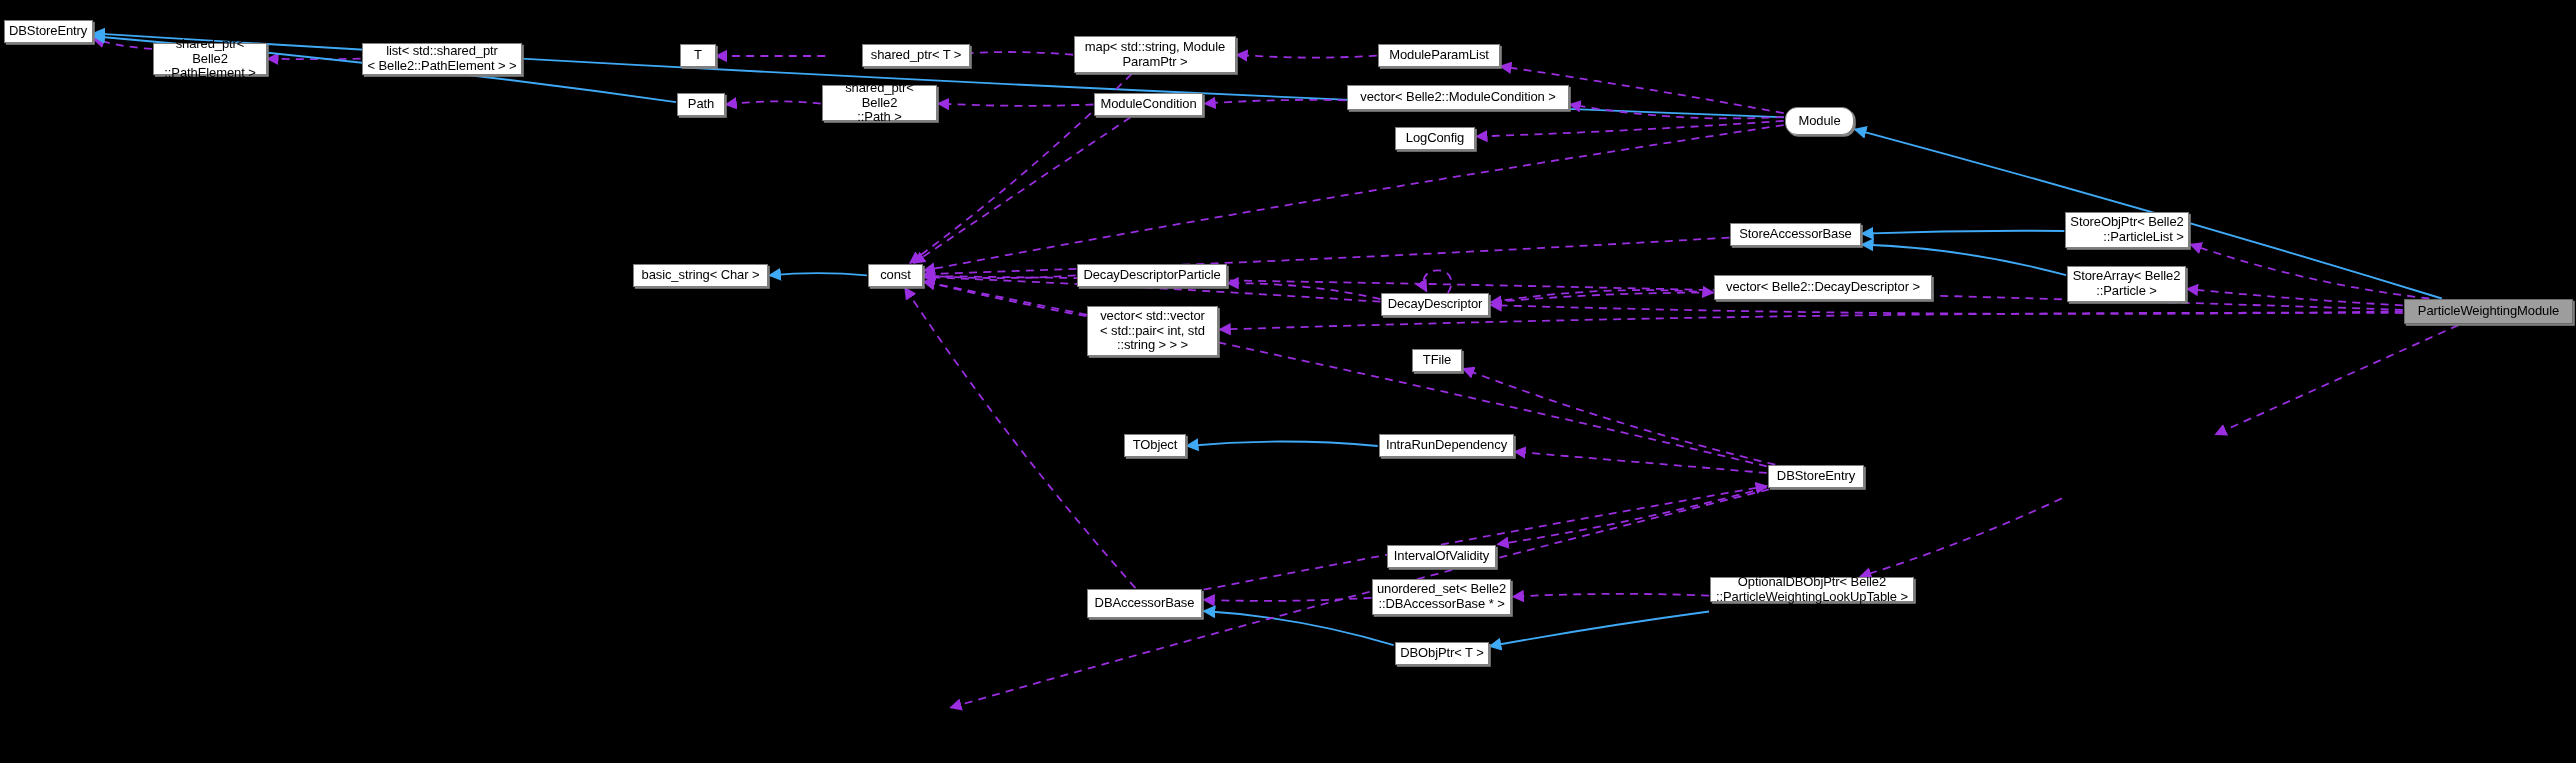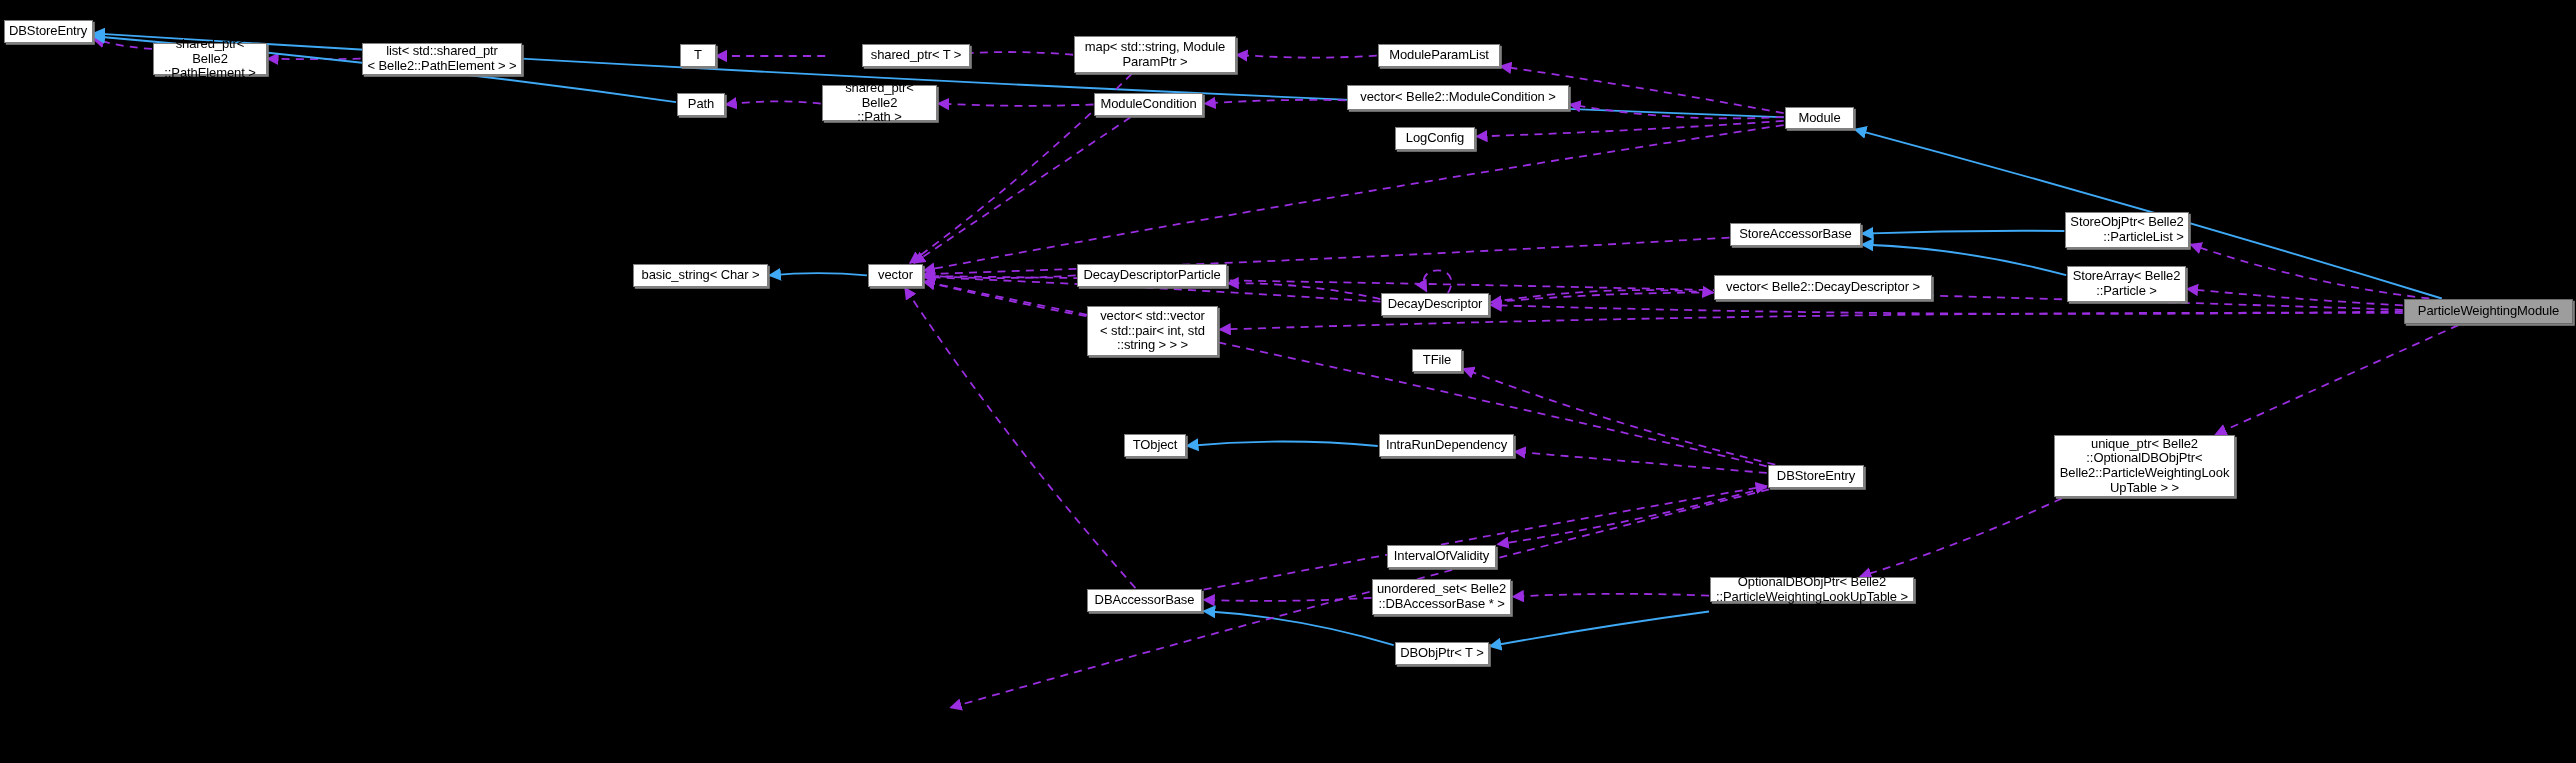--- a/index.html
+++ b/index.html
@@ -107,44 +107,40 @@
     <div class="node" style="left: 862px; top: 44px; width: 108px; height: 23px;">shared_ptr&lt; T &gt;</div>
     <div class="node" style="left: 1074px; top: 36px; width: 162px; height: 37px;">map&lt; std::string, Module
 ParamPtr &gt;</div>
     <div class="node" style="left: 1378px; top: 44px; width: 122px; height: 23px;">ModuleParamList</div>
     <div class="node" style="left: 677px; top: 93px; width: 48px; height: 23px;">Path</div>
     <div class="node" style="left: 822px; top: 85px; width: 115px; height: 36px;">shared_ptr&lt; Belle2
 ::Path &gt;</div>
     <div class="node" style="left: 1094px; top: 93px; width: 109px; height: 23px;">ModuleCondition</div>
     <div class="node" style="left: 1347px; top: 85px; width: 222px; height: 25px;">vector&lt; Belle2::ModuleCondition &gt;</div>
     <div class="node" style="left: 1395px; top: 127px; width: 80px; height: 23px;">LogConfig</div>
-    <div class="node" style="left: 1785px; top: 107px; width: 69px; height: 22px;">Module</div>
+    <div class="node" style="left: 1785px; top: 107px; width: 69px; height: 28px; border-radius: 12px;">Module</div>
     <div class="node" style="left: 1730px; top: 223px; width: 131px; height: 23px;">StoreAccessorBase</div>
     <div class="node" style="left: 2065px; top: 212px; width: 124px; height: 36px; text-align: right;">StoreObjPtr&lt; Belle2
 ::ParticleList &gt;</div>
     <div class="node" style="left: 2067px; top: 266px; width: 119px; height: 36px;">StoreArray&lt; Belle2
 ::Particle &gt;</div>
     <div class="node" style="left: 633px; top: 264px; width: 135px; height: 23px;">basic_string&lt; Char &gt;</div>
-    <div class="node" style="left: 868px; top: 264px; width: 55px; height: 23px;">vector</div>
+    <div class="node" style="left: 868px; top: 264px; width: 55px; height: 23px;">const</div>
     <div class="node" style="left: 1077px; top: 264px; width: 150px; height: 23px;">DecayDescriptorParticle</div>
     <div class="node" style="left: 1381px; top: 293px; width: 108px; height: 23px;">DecayDescriptor</div>
     <div class="node" style="left: 1714px; top: 275px; width: 218px; height: 25px;">vector&lt; Belle2::DecayDescriptor &gt;</div>
     <div class="node" style="left: 1087px; top: 306px; width: 131px; height: 50px;">vector&lt; std::vector
 &lt; std::pair&lt; int, std
 ::string &gt; &gt; &gt;</div>
     <div class="node hl" style="left: 2404px; top: 299px; width: 169px; height: 25px;">ParticleWeightingModule</div>
     <div class="node" style="left: 1412px; top: 349px; width: 50px; height: 23px;">TFile</div>
     <div class="node" style="left: 1124px; top: 434px; width: 62px; height: 23px;">TObject</div>
     <div class="node" style="left: 1379px; top: 434px; width: 135px; height: 23px;">IntraRunDependency</div>
     <div class="node" style="left: 1768px; top: 465px; width: 96px; height: 23px;">DBStoreEntry</div>
-    <div class="node" style="left: 2054px; top: 435px; width: 181px; height: 62px;">unique_ptr&lt; Belle2
-::OptionalDBObjPtr&lt;
-Belle2::ParticleWeightingLook
-UpTable &gt; &gt;</div>
     <div class="node" style="left: 1387px; top: 545px; width: 109px; height: 23px;">IntervalOfValidity</div>
-    <div class="node" style="left: 1087px; top: 589px; width: 115px; height: 23px;">DBAccessorBase</div>
+    <div class="node" style="left: 1087px; top: 589px; width: 115px; height: 29px;">DBAccessorBase</div>
     <div class="node" style="left: 1372px; top: 579px; width: 139px; height: 36px;">unordered_set&lt; Belle2
 ::DBAccessorBase * &gt;</div>
     <div class="node" style="left: 1710px; top: 577px; width: 204px; height: 25px; text-align: center;">OptionalDBObjPtr&lt; Belle2
 ::ParticleWeightingLookUpTable &gt;</div>
     <div class="node" style="left: 1395px; top: 642px; width: 94px; height: 23px;">DBObjPtr&lt; T &gt;</div>
   </div>
 
 
 </body></html>

